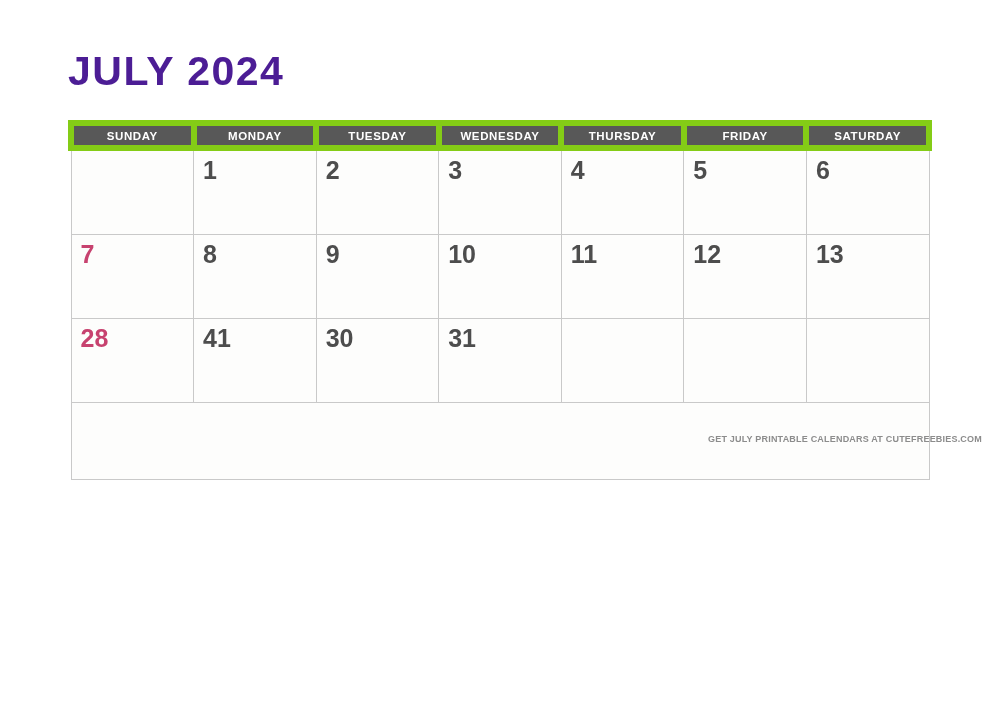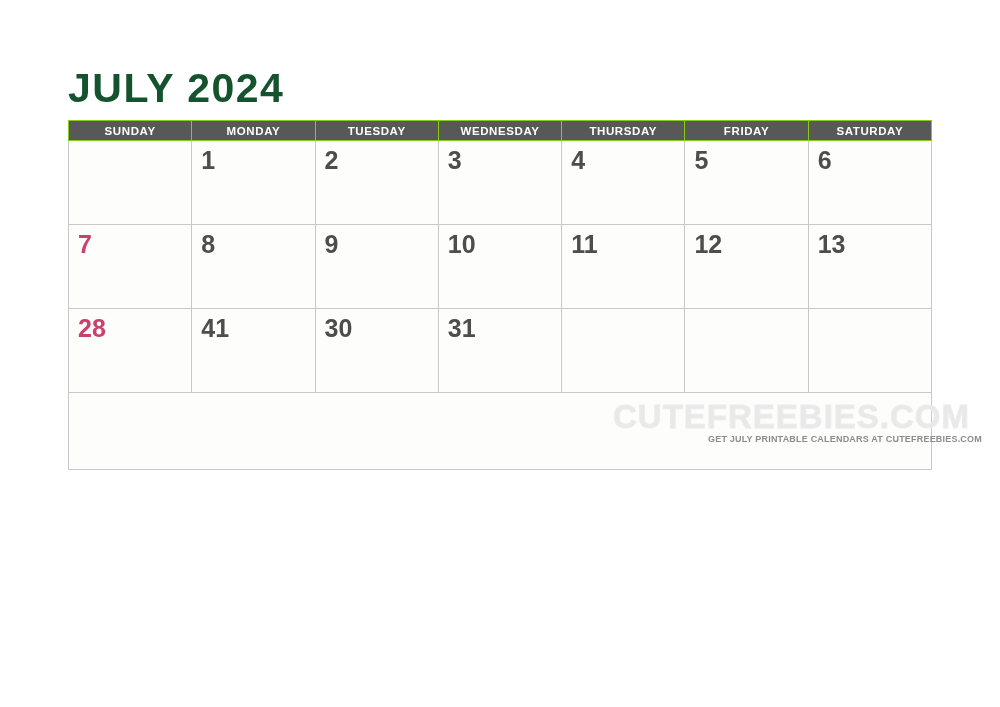--- a/index.html
+++ b/index.html
@@ -17,25 +17,25 @@
   .page {
     position: absolute;
     left: 68px;
     top: 0;
     width: 864px;
     height: 707px;
   }
   .title {
     position: absolute;
     left: 0;
-    top: 68px;
+    top: 51px;
     font-size: 41px;
     font-weight: bold;
     letter-spacing: 1.5px;
-    color: #14532d;
+    color: #4c1d95;
     line-height: 1;
     white-space: nowrap;
   }
   .calendar {
     position: absolute;
     left: 0;
     top: 120px;
     width: 864px;
     border-collapse: collapse;
     table-layout: fixed;
@@ -43,21 +43,21 @@
   .calendar th {
     background: #585858;
     color: #ffffff;
     font-size: 11.5px;
     font-weight: bold;
     letter-spacing: 0.6px;
     height: 19px;
     padding: 0;
     text-align: center;
     vertical-align: middle;
-    border: 1px solid #84cc16;
+    border: 6px solid #84cc16;
   }
   .calendar td {
     border: 1px solid #c9c9c9;
     height: 83px;
     width: 123.4px;
     padding: 0;
     vertical-align: top;
     background: #fdfdfc;
   }
   .daynum {
@@ -190,16 +190,15 @@
         <td class="empty">
             <span class="daynum"></span>
           </td>
       </tr>
       <tr class="notes-row">
         <td colspan="7"></td>
       </tr>
     </tbody>
   </table>
 
-  <div class="watermark">CUTEFREEBIES.COM</div>
   <div class="watermark-sub">GET JULY PRINTABLE CALENDARS AT CUTEFREEBIES.COM</div>
 
 </div>
 
 </body></html>

